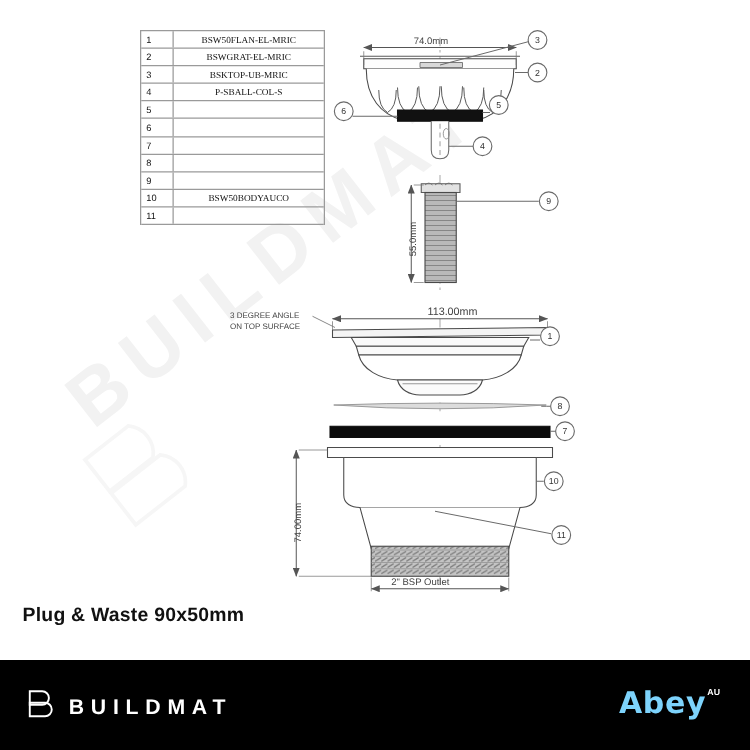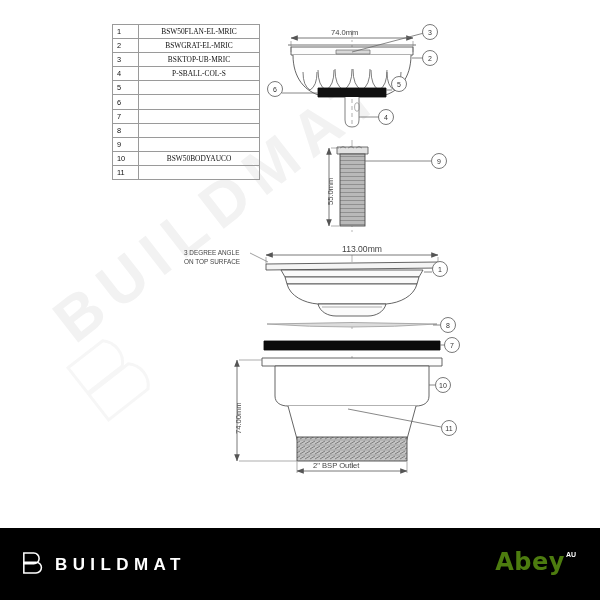--- a/index.html
+++ b/index.html
@@ -77,21 +77,21 @@
   .brand-left{
     position:absolute;left:20px;top:22px;display:flex;align-items:center;gap:9px;
   }
   .brand-word{
     color:#fff;font-size:17px;font-weight:700;letter-spacing:5.4px;
   }
   .brand-right{
     position:absolute;right:24px;top:20px;display:flex;align-items:flex-start;
   }
   .abey-word{
-    color:#4d7c0f;font-size:24px;font-weight:600;letter-spacing:.5px;
+    color:#7dd3fc;font-size:24px;font-weight:600;letter-spacing:.5px;
     font-family:"DejaVu Sans", sans-serif;
   }
   .abey-sup{
     color:#fff;font-size:7px;font-weight:700;margin-top:3px;margin-left:1px;
   }
 </style>
 </head>
 <body>
 
 <div id="sheet">
@@ -298,20 +298,21 @@
 
   <div class="lbl dim big" style="left:342px;top:244px;">113.00mm</div>
 
   <div class="lbl dim vert" style="left:234px;top:434px;">74.00mm</div>
 
   <div class="lbl dim" style="left:313px;top:461px;">2" BSP Outlet</div>
 
   <div class="lbl note" style="left:184px;top:248px;">3 DEGREE ANGLE</div>
   <div class="lbl note" style="left:184px;top:257px;">ON TOP SURFACE</div>
 
+  <div class="title">Plug &amp; Waste 90x50mm</div>
 
   <div class="footer">
     <div class="brand-left">
       <span>
         <svg width="26" height="26" viewBox="0 0 34 34">
           <path d="M5 4 H18 a7 7 0 0 1 0 14 H5 Z" fill="none" stroke="#ffffff" stroke-width="2"></path>
           <path d="M5 16 H21 a7 7 0 0 1 0 14 H5 Z" fill="none" stroke="#ffffff" stroke-width="2"></path>
         </svg>
       </span>
       <span class="brand-word">BUILDMAT</span>

